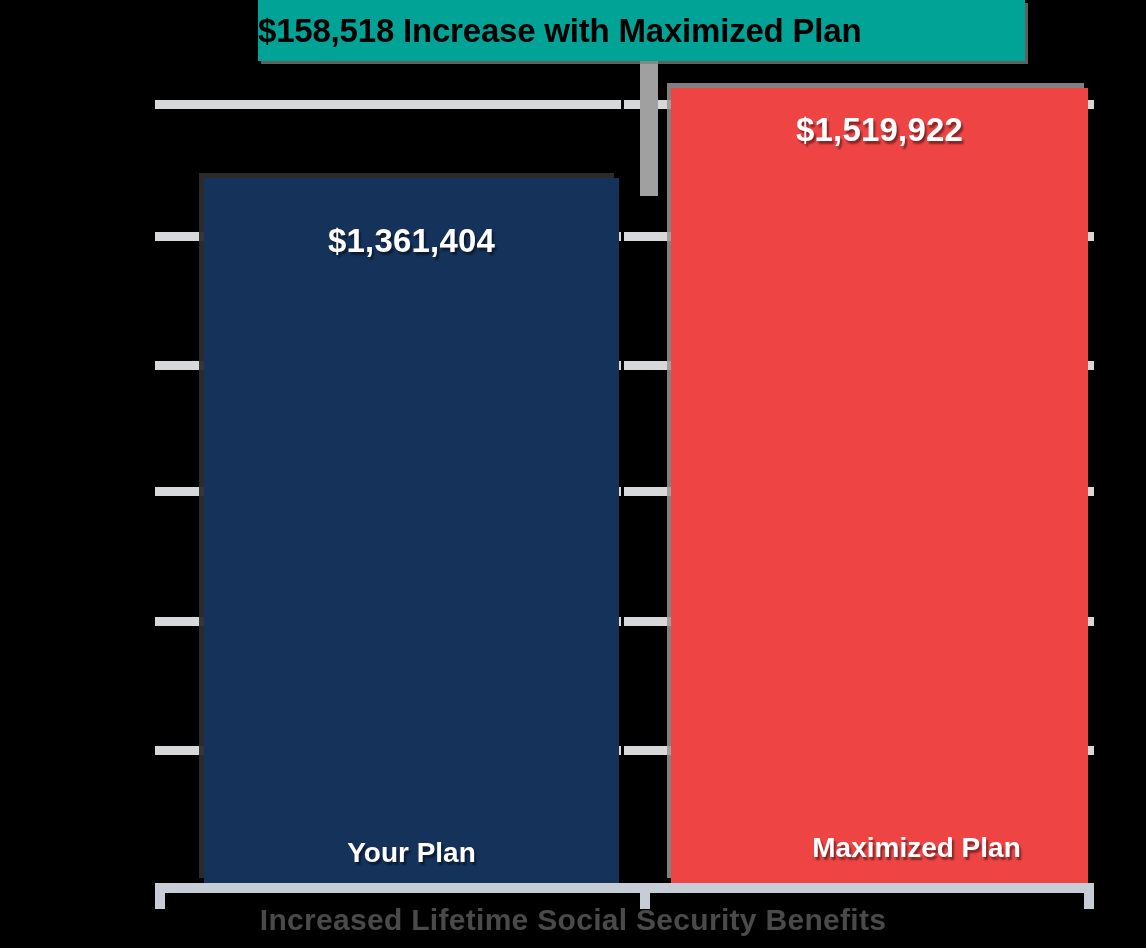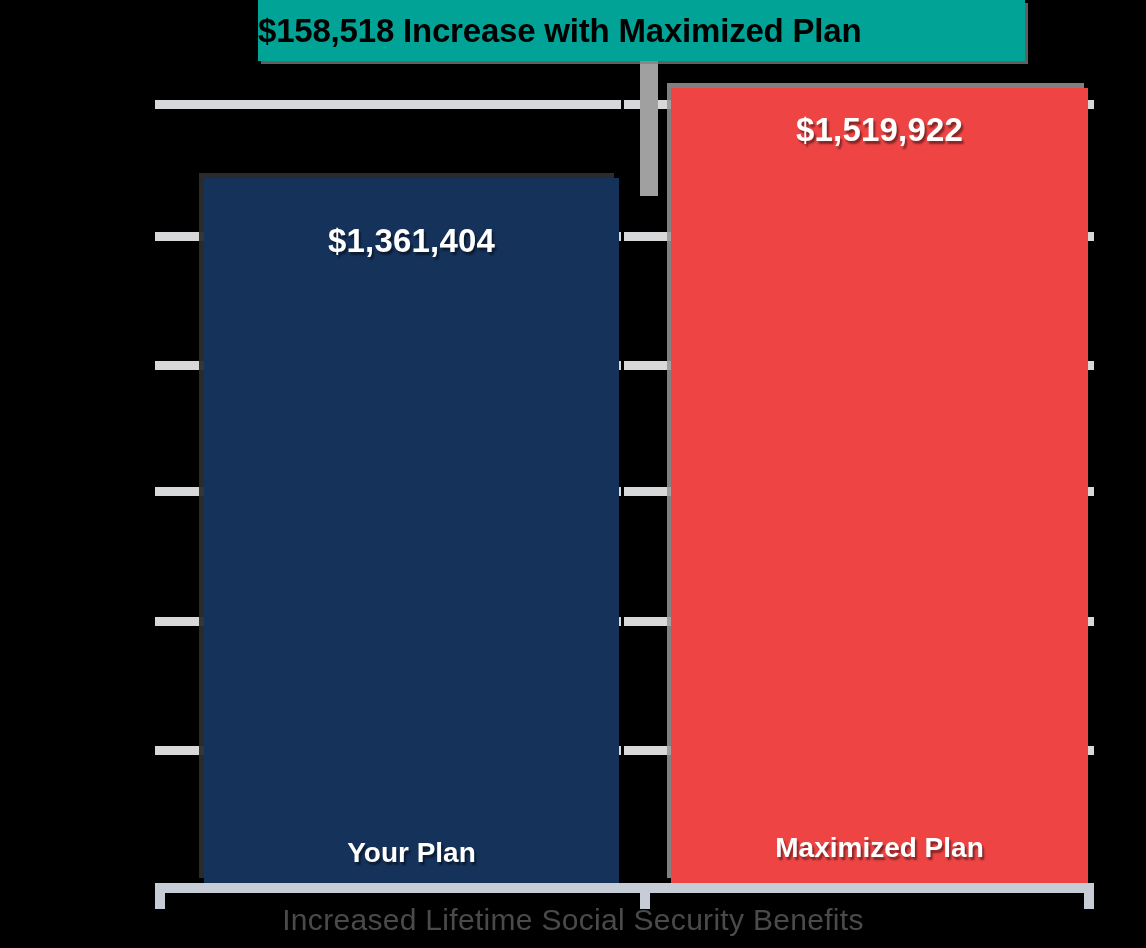--- a/index.html
+++ b/index.html
@@ -126,32 +126,32 @@
     position: absolute;
     left: 0;
     width: 100%;
     text-align: center;
     color: #ffffff;
     font-size: 28px;
     font-weight: 700;
     text-shadow: 2px 3px 2px rgba(0,0,0,0.45);
   }
   #bar-your-plan .bar-label { bottom: 14px; }
-  #bar-maximized-plan .bar-label { bottom: 19px; }
+  #bar-maximized-plan .bar-label { bottom: 19px; padding-left: 37px; }
 
   
   #chart-caption {
     position: absolute;
     left: 0;
     top: 903px;
     width: 1146px;
     text-align: center;
     color: #4a4a4a;
     font-size: 30px;
-    font-weight: 400;
+    font-weight: 700;
     letter-spacing: 0.3px;
   }
 </style>
 </head>
 <body>
 
 <div id="plot-area">
 
   <div class="gridline left" style="top:100px"></div>
   <div class="gridline left" style="top:232px"></div>

